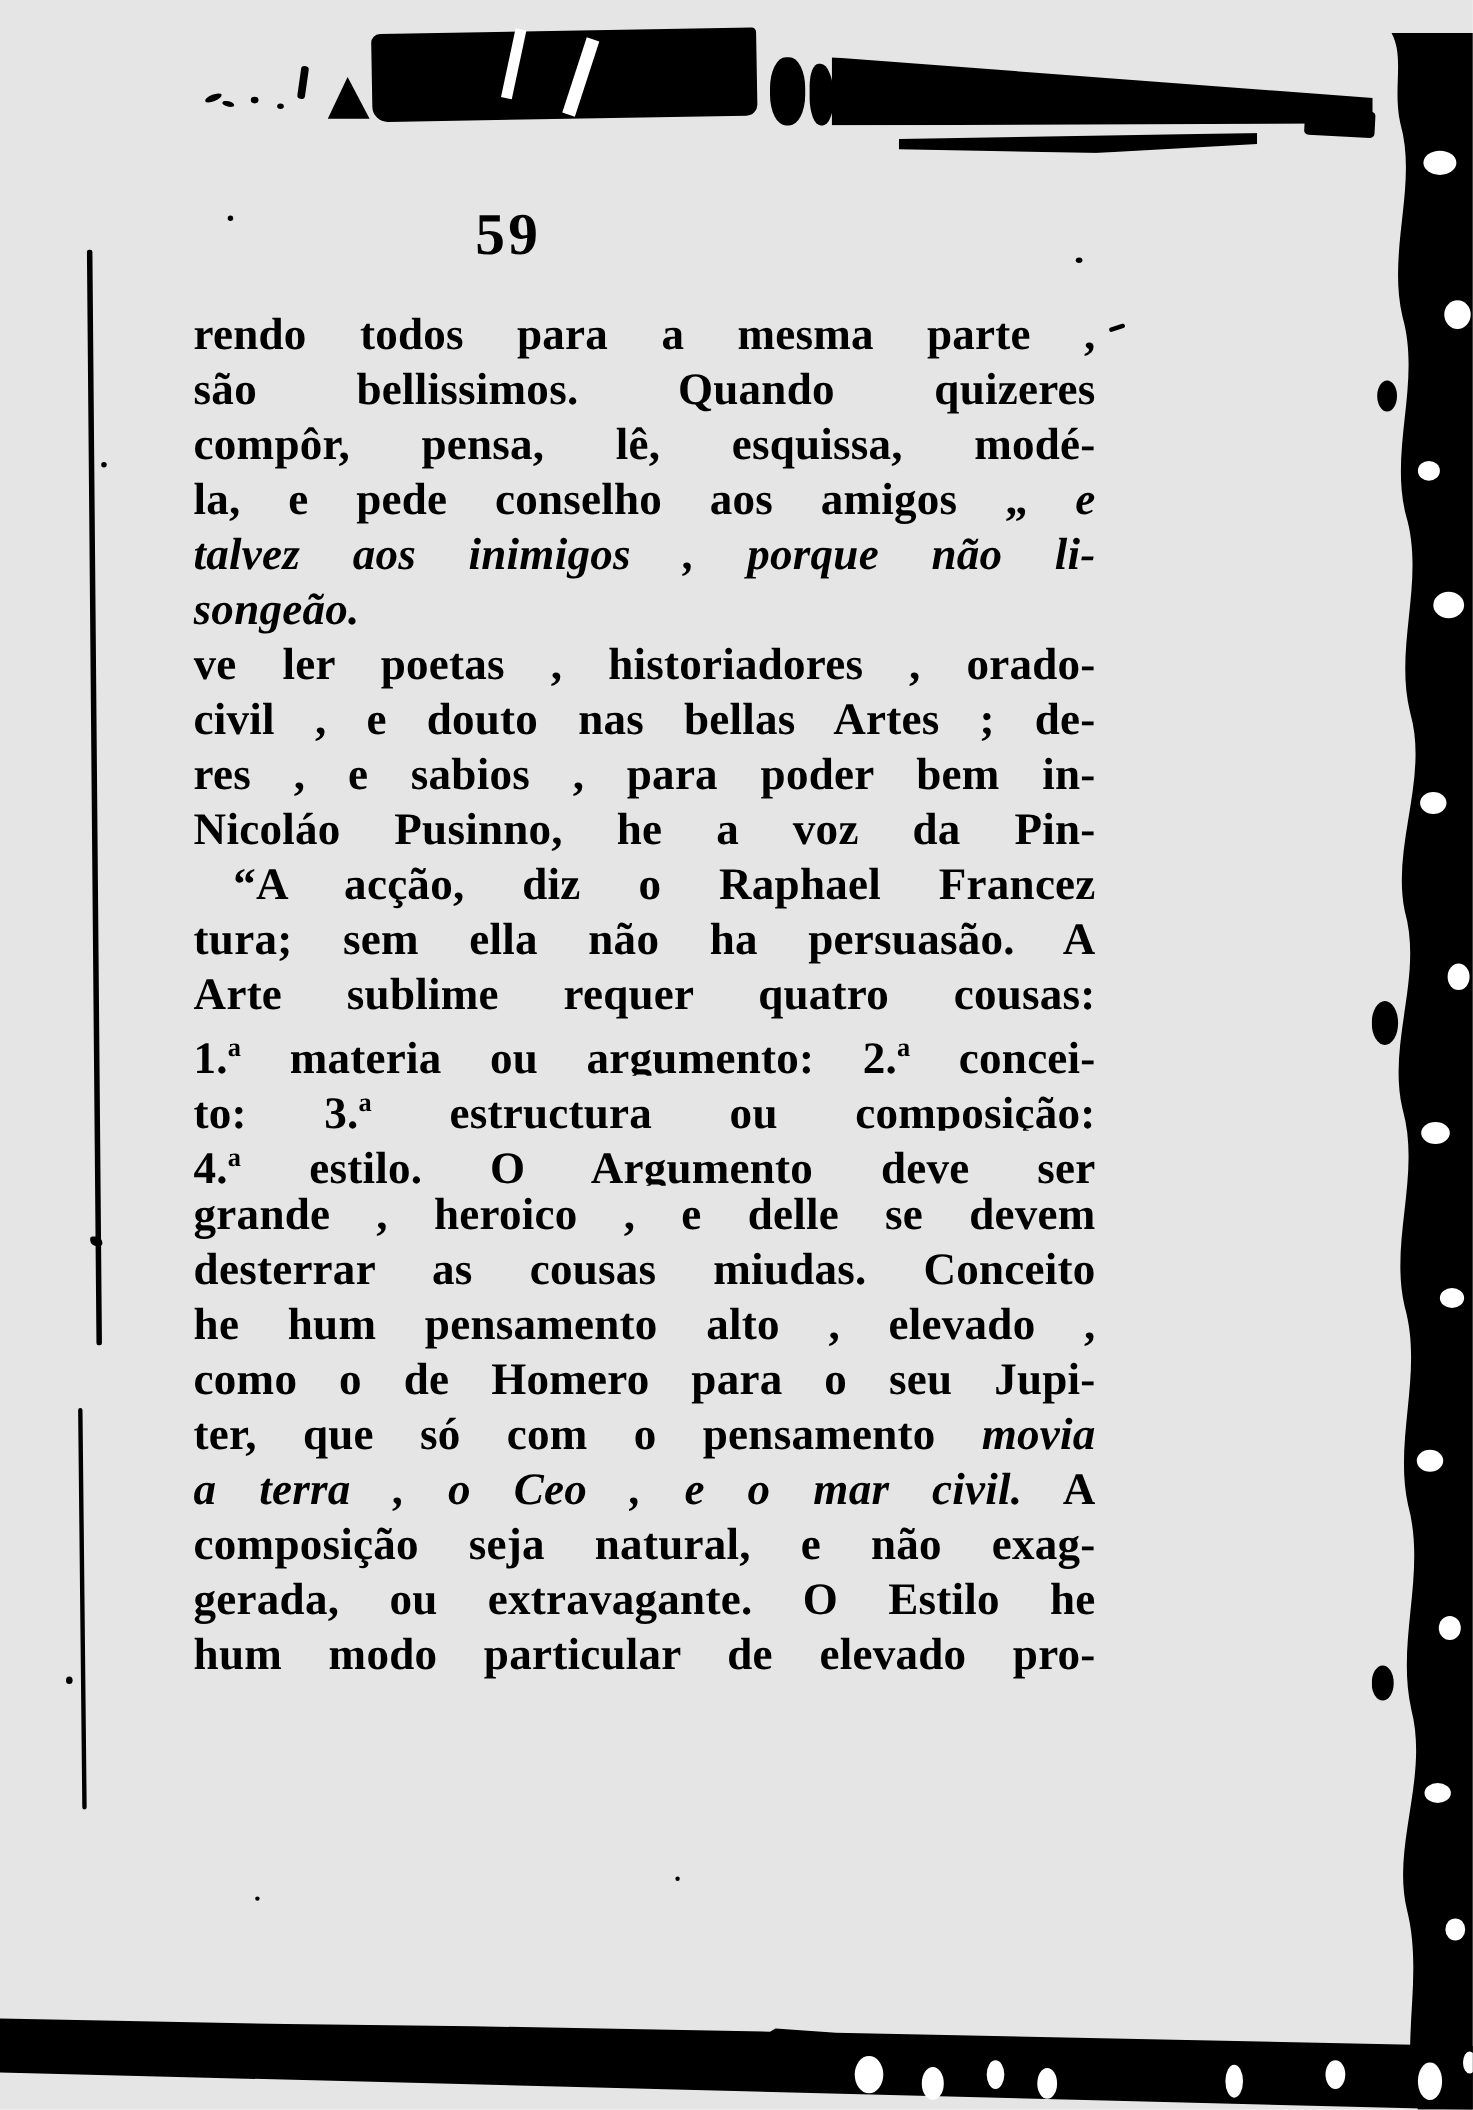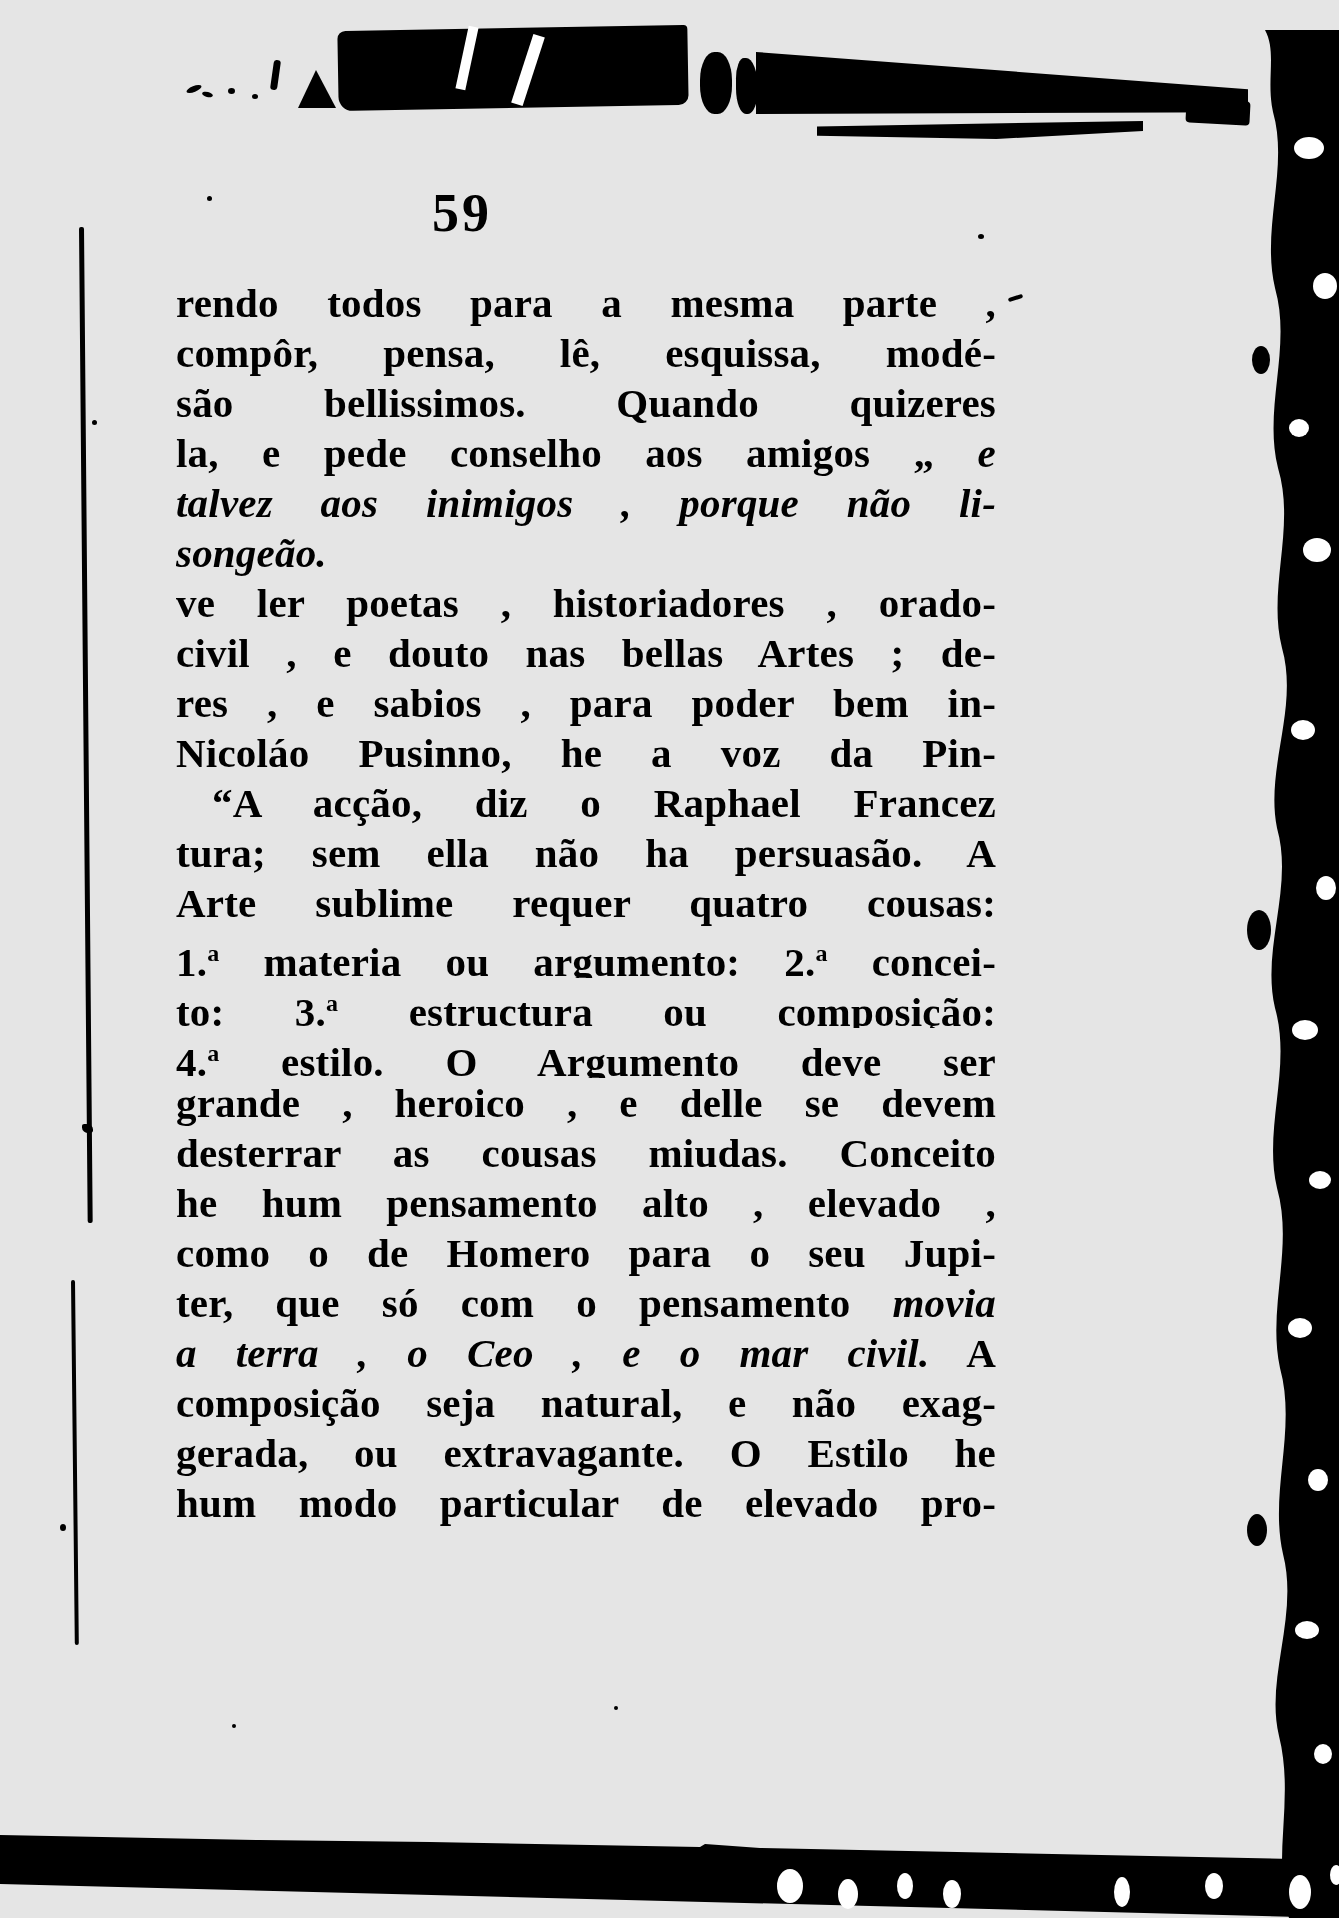--- a/index.html
+++ b/index.html
@@ -76,22 +76,22 @@
     <div class="blk" id="tband-b2"></div>
     <div id="tband-c"></div>
     <div id="tband-d"></div>
     <div class="blk" id="tband-e"></div>
   </div>
 
   <div id="pagenum">59</div>
 
   <div id="text">
       <div class="line j"><span>rendo todos para a mesma parte ,</span></div>
+      <div class="line j"><span>são bellissimos. Quando quizeres</span></div>
       <div class="line j"><span>compôr, pensa, lê, esquissa, modé-</span></div>
-      <div class="line j"><span>são bellissimos. Quando quizeres</span></div>
       <div class="line j"><span>la, e pede conselho aos amigos „ </span><span class="italic">e</span></div>
       <div class="line j"><span class="italic">talvez aos inimigos , porque não li-</span></div>
       <div class="line"><span class="italic">songeão.</span></div>
       <div class="line j"><span>ve ler poetas , historiadores , orado-</span></div>
       <div class="line j"><span>civil , e douto nas bellas Artes ; de-</span></div>
       <div class="line j"><span>res , e sabios , para poder bem in-</span></div>
       <div class="line j"><span>Nicoláo Pusinno, he a voz da Pin-</span></div>
       <div class="line j ind"><span>“A acção, diz o Raphael Francez</span></div>
       <div class="line j"><span>tura; sem ella não ha persuasão. A</span></div>
       <div class="line j"><span>Arte sublime requer quatro cousas:</span></div>

